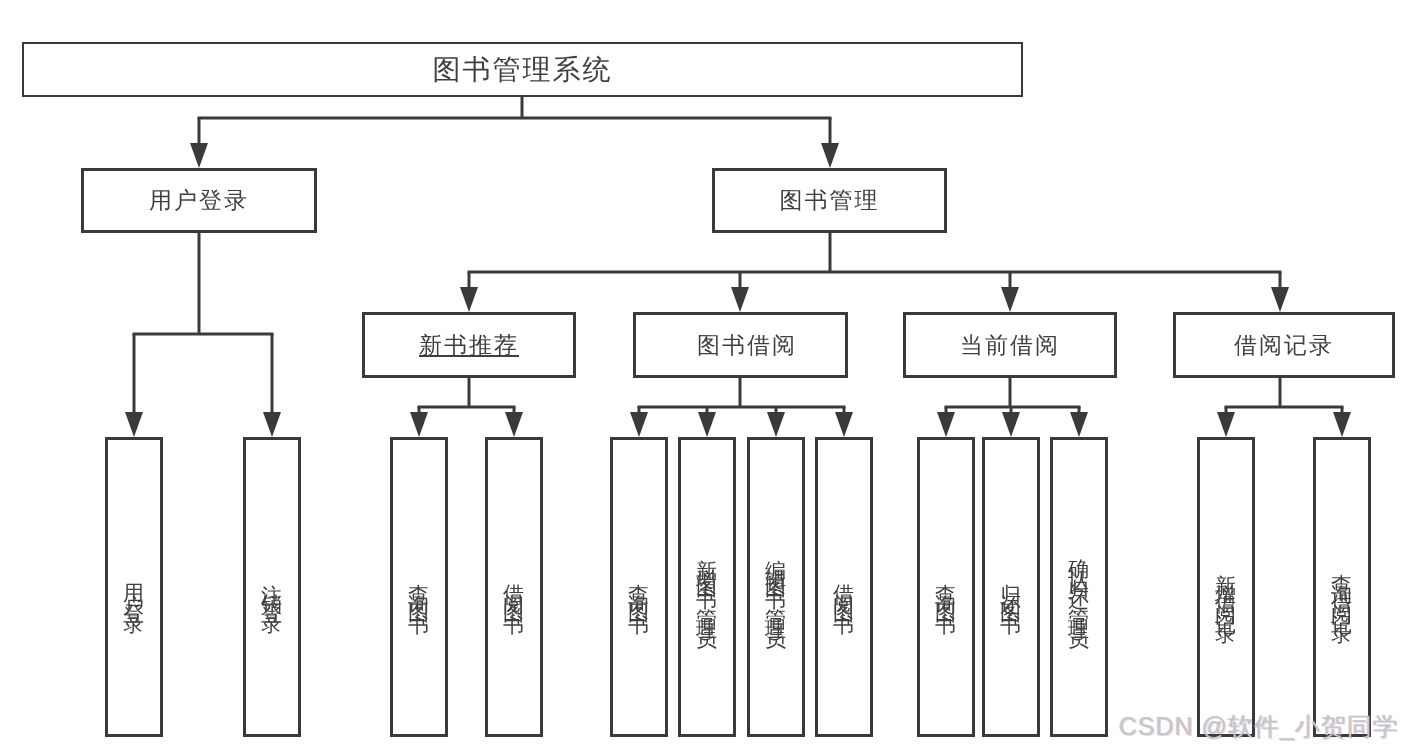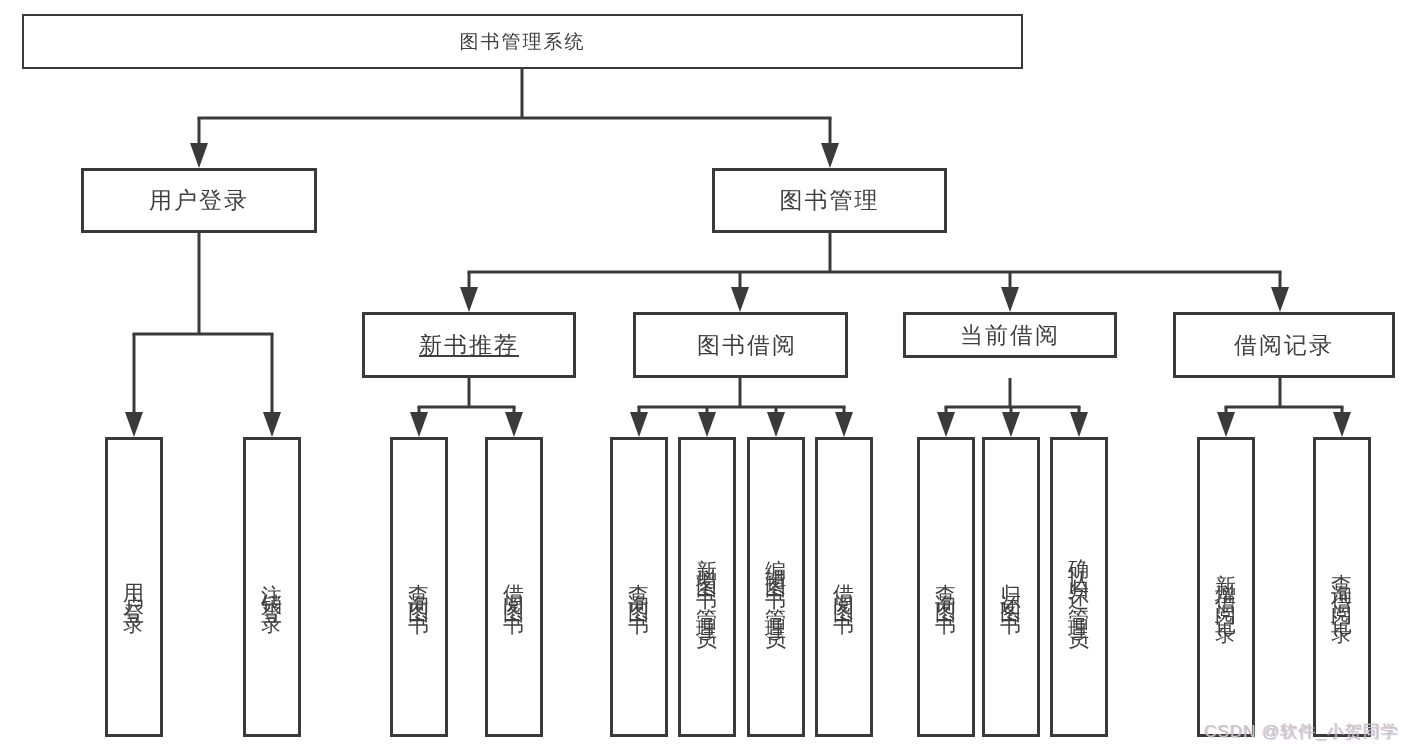--- a/index.html
+++ b/index.html
@@ -22,56 +22,56 @@
     position: absolute;
     box-sizing: border-box;
     background: #ffffff;
     border: 3px solid #3a3a3a;
     display: flex;
     align-items: center;
     justify-content: center;
     color: #3f3f3f;
   }
   .hbox { font-size: 23px; letter-spacing: 2px; }
-  .hbox.root { border-width: 2px; font-size: 19px; }
+  .hbox.root { border-width: 2px; font-size: 28px; margin-top: 28px; }
   .vbox span.vtext {
     writing-mode: vertical-rl;
     text-orientation: mixed;
     font-size: 21px;
     letter-spacing: 10px;
     line-height: 1;
     color: #3f3f3f;
     white-space: nowrap;
   }
   
   .n-root        { left: 22px;   top: 14px;  width: 1001px; height: 55px; }
   .n-user-login  { left: 81px;   top: 168px; width: 236px;  height: 65px; }
   .n-book-mgmt   { left: 712px;  top: 168px; width: 235px;  height: 65px; }
   .n-new-rec     { left: 362px;  top: 312px; width: 214px;  height: 66px; text-decoration: underline; }
   .n-book-borrow { left: 633px;  top: 312px; width: 215px;  height: 66px; padding-left: 13px; }
-  .n-cur-borrow  { left: 903px;  top: 312px; width: 214px;  height: 46px; }
+  .n-cur-borrow  { left: 903px;  top: 312px; width: 214px;  height: 66px; }
   .n-records     { left: 1173px; top: 312px; width: 222px;  height: 66px; }
   .vbox          { top: 437px; height: 300px; width: 58px; }
   .v1  { left: 105px; }
   .v2  { left: 243px; }
   .v3  { left: 390px; }
   .v4  { left: 485px; }
   .v5  { left: 610px; }
   .v6  { left: 678px; }
   .v7  { left: 747px; }
   .v8  { left: 815px; }
   .v9  { left: 917px; }
   .v10 { left: 982px; }
   .v11 { left: 1050px; }
   .v12 { left: 1197px; }
   .v13 { left: 1313px; }
   #watermark {
     position: absolute;
     right: 6px; bottom: 4px;
-    font-size: 17px;
+    font-size: 25px;
     color: #c6c6c6;
     letter-spacing: 1px;
     text-shadow: -1px 0 0 rgba(224,120,110,0.35), 1px 1px 0 rgba(120,140,224,0.30);
     white-space: nowrap;
   }
 </style>
 </head>
 <body>
 
 <div id="canvas">

